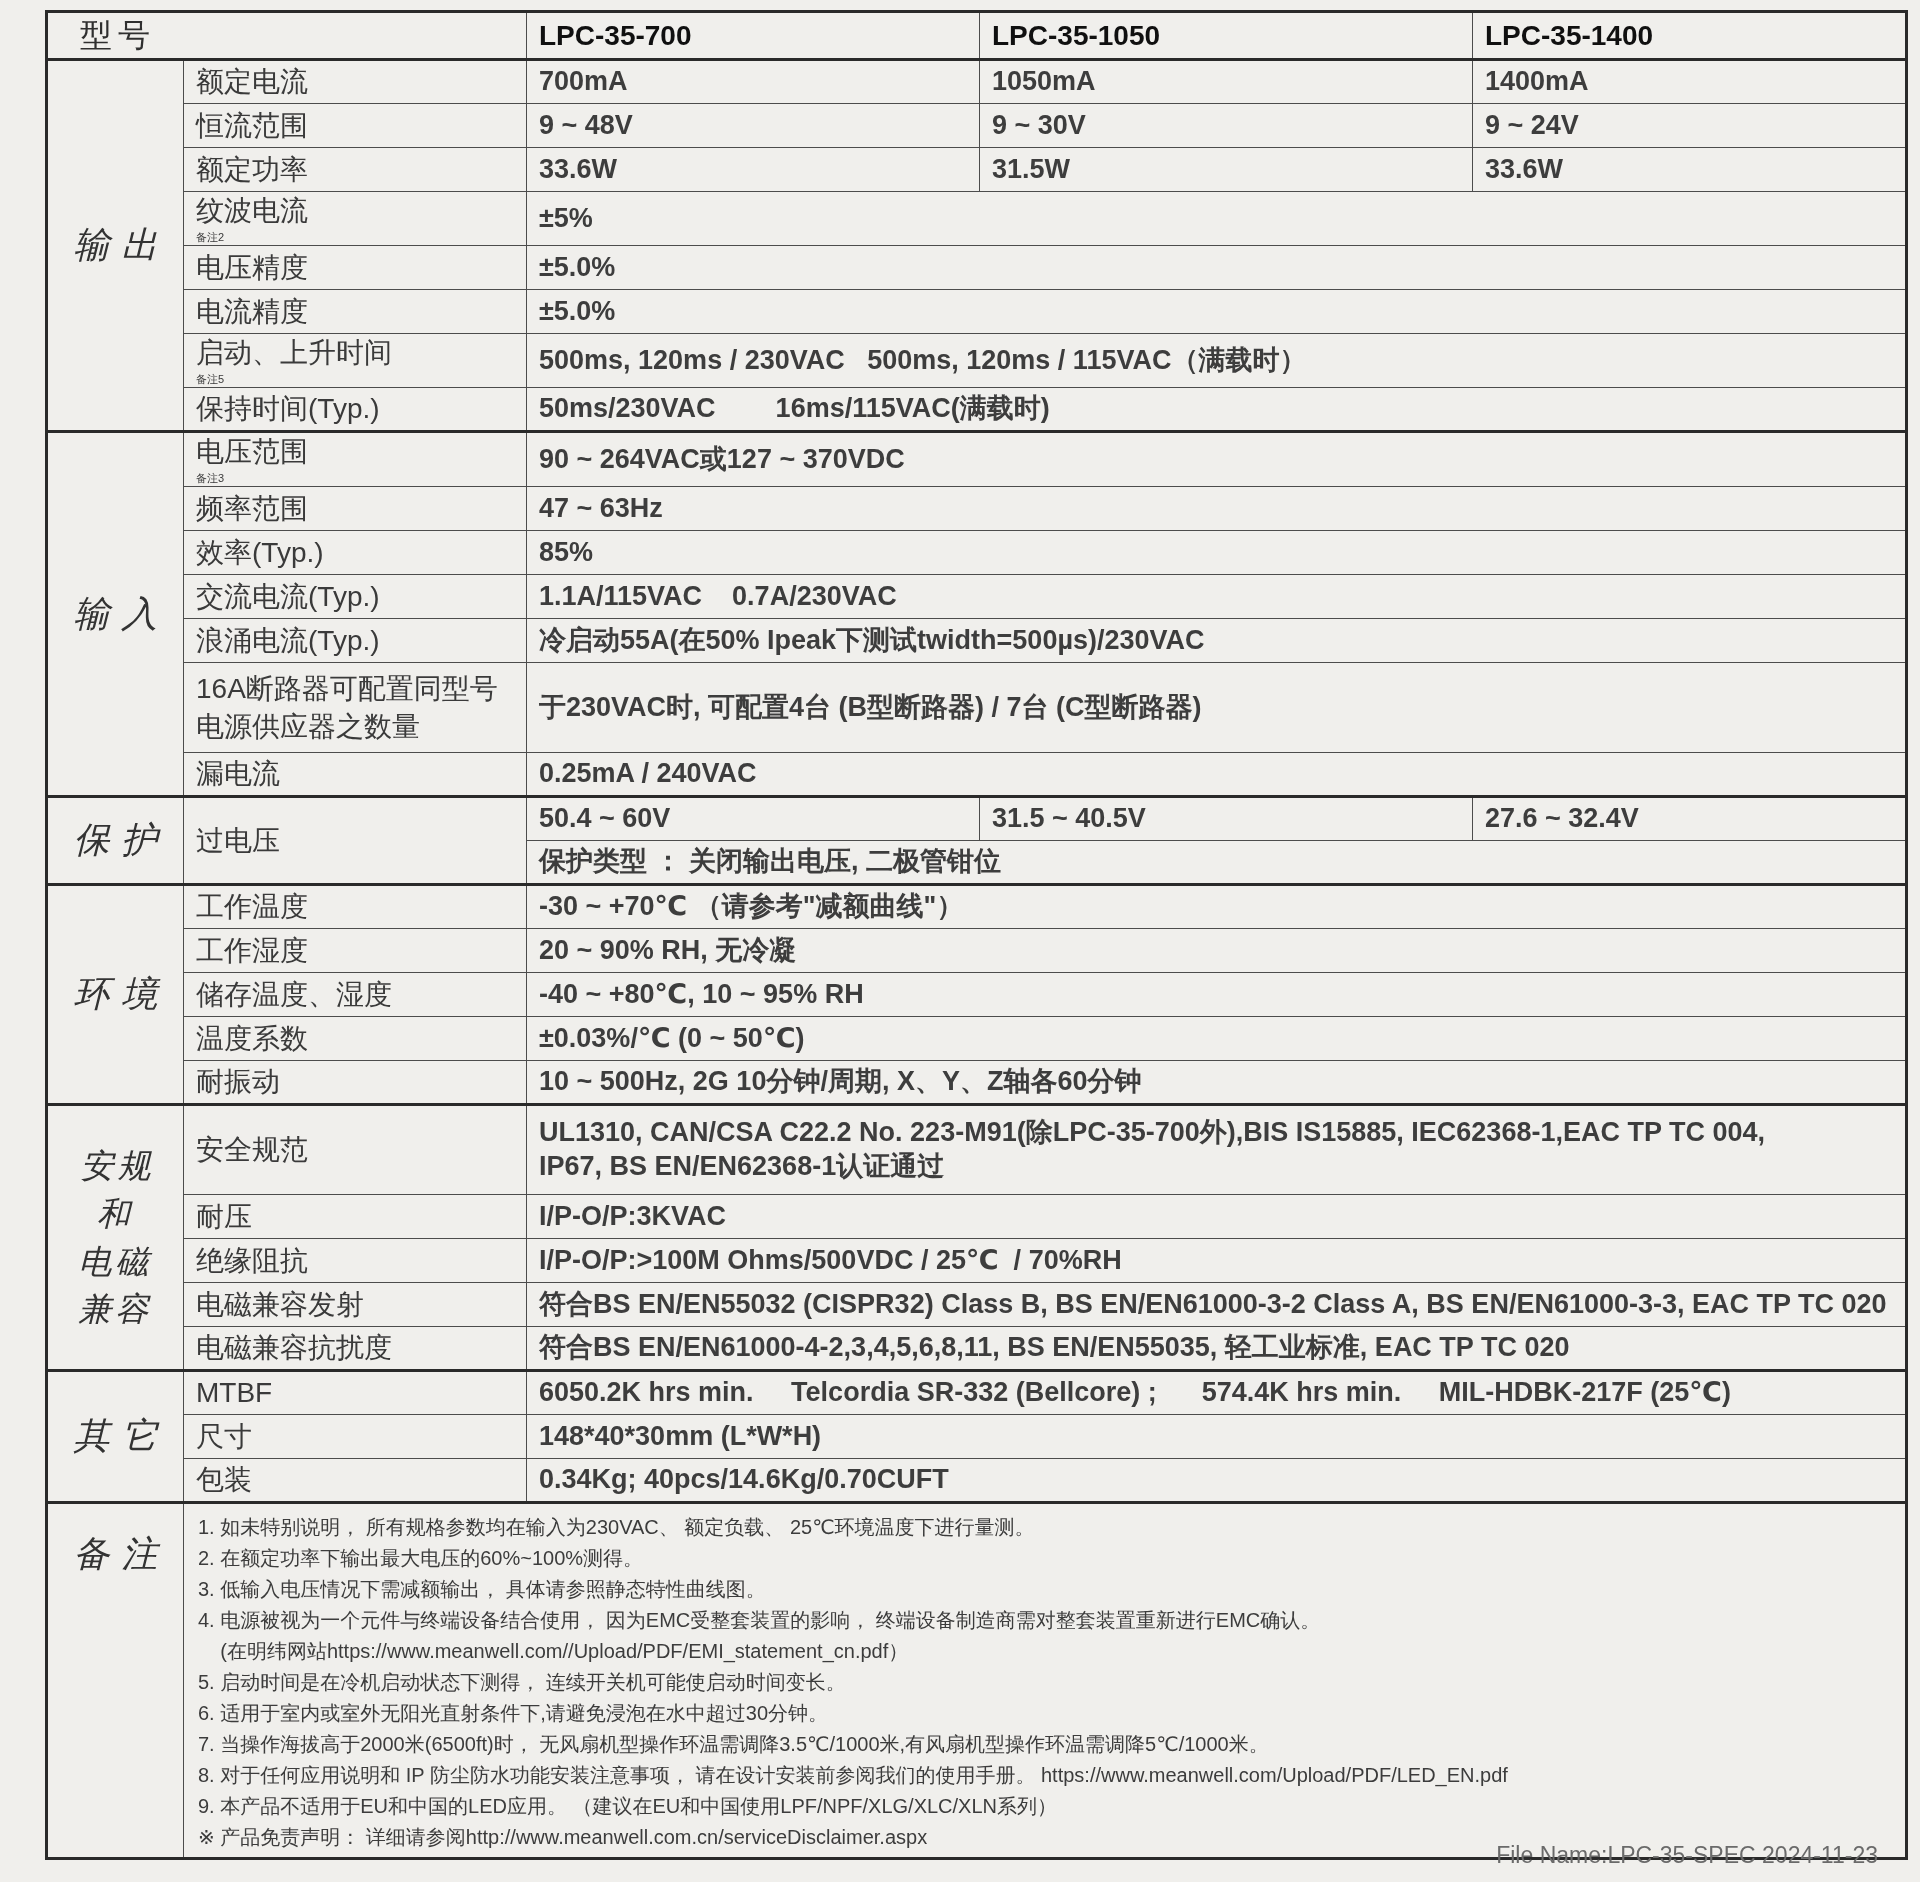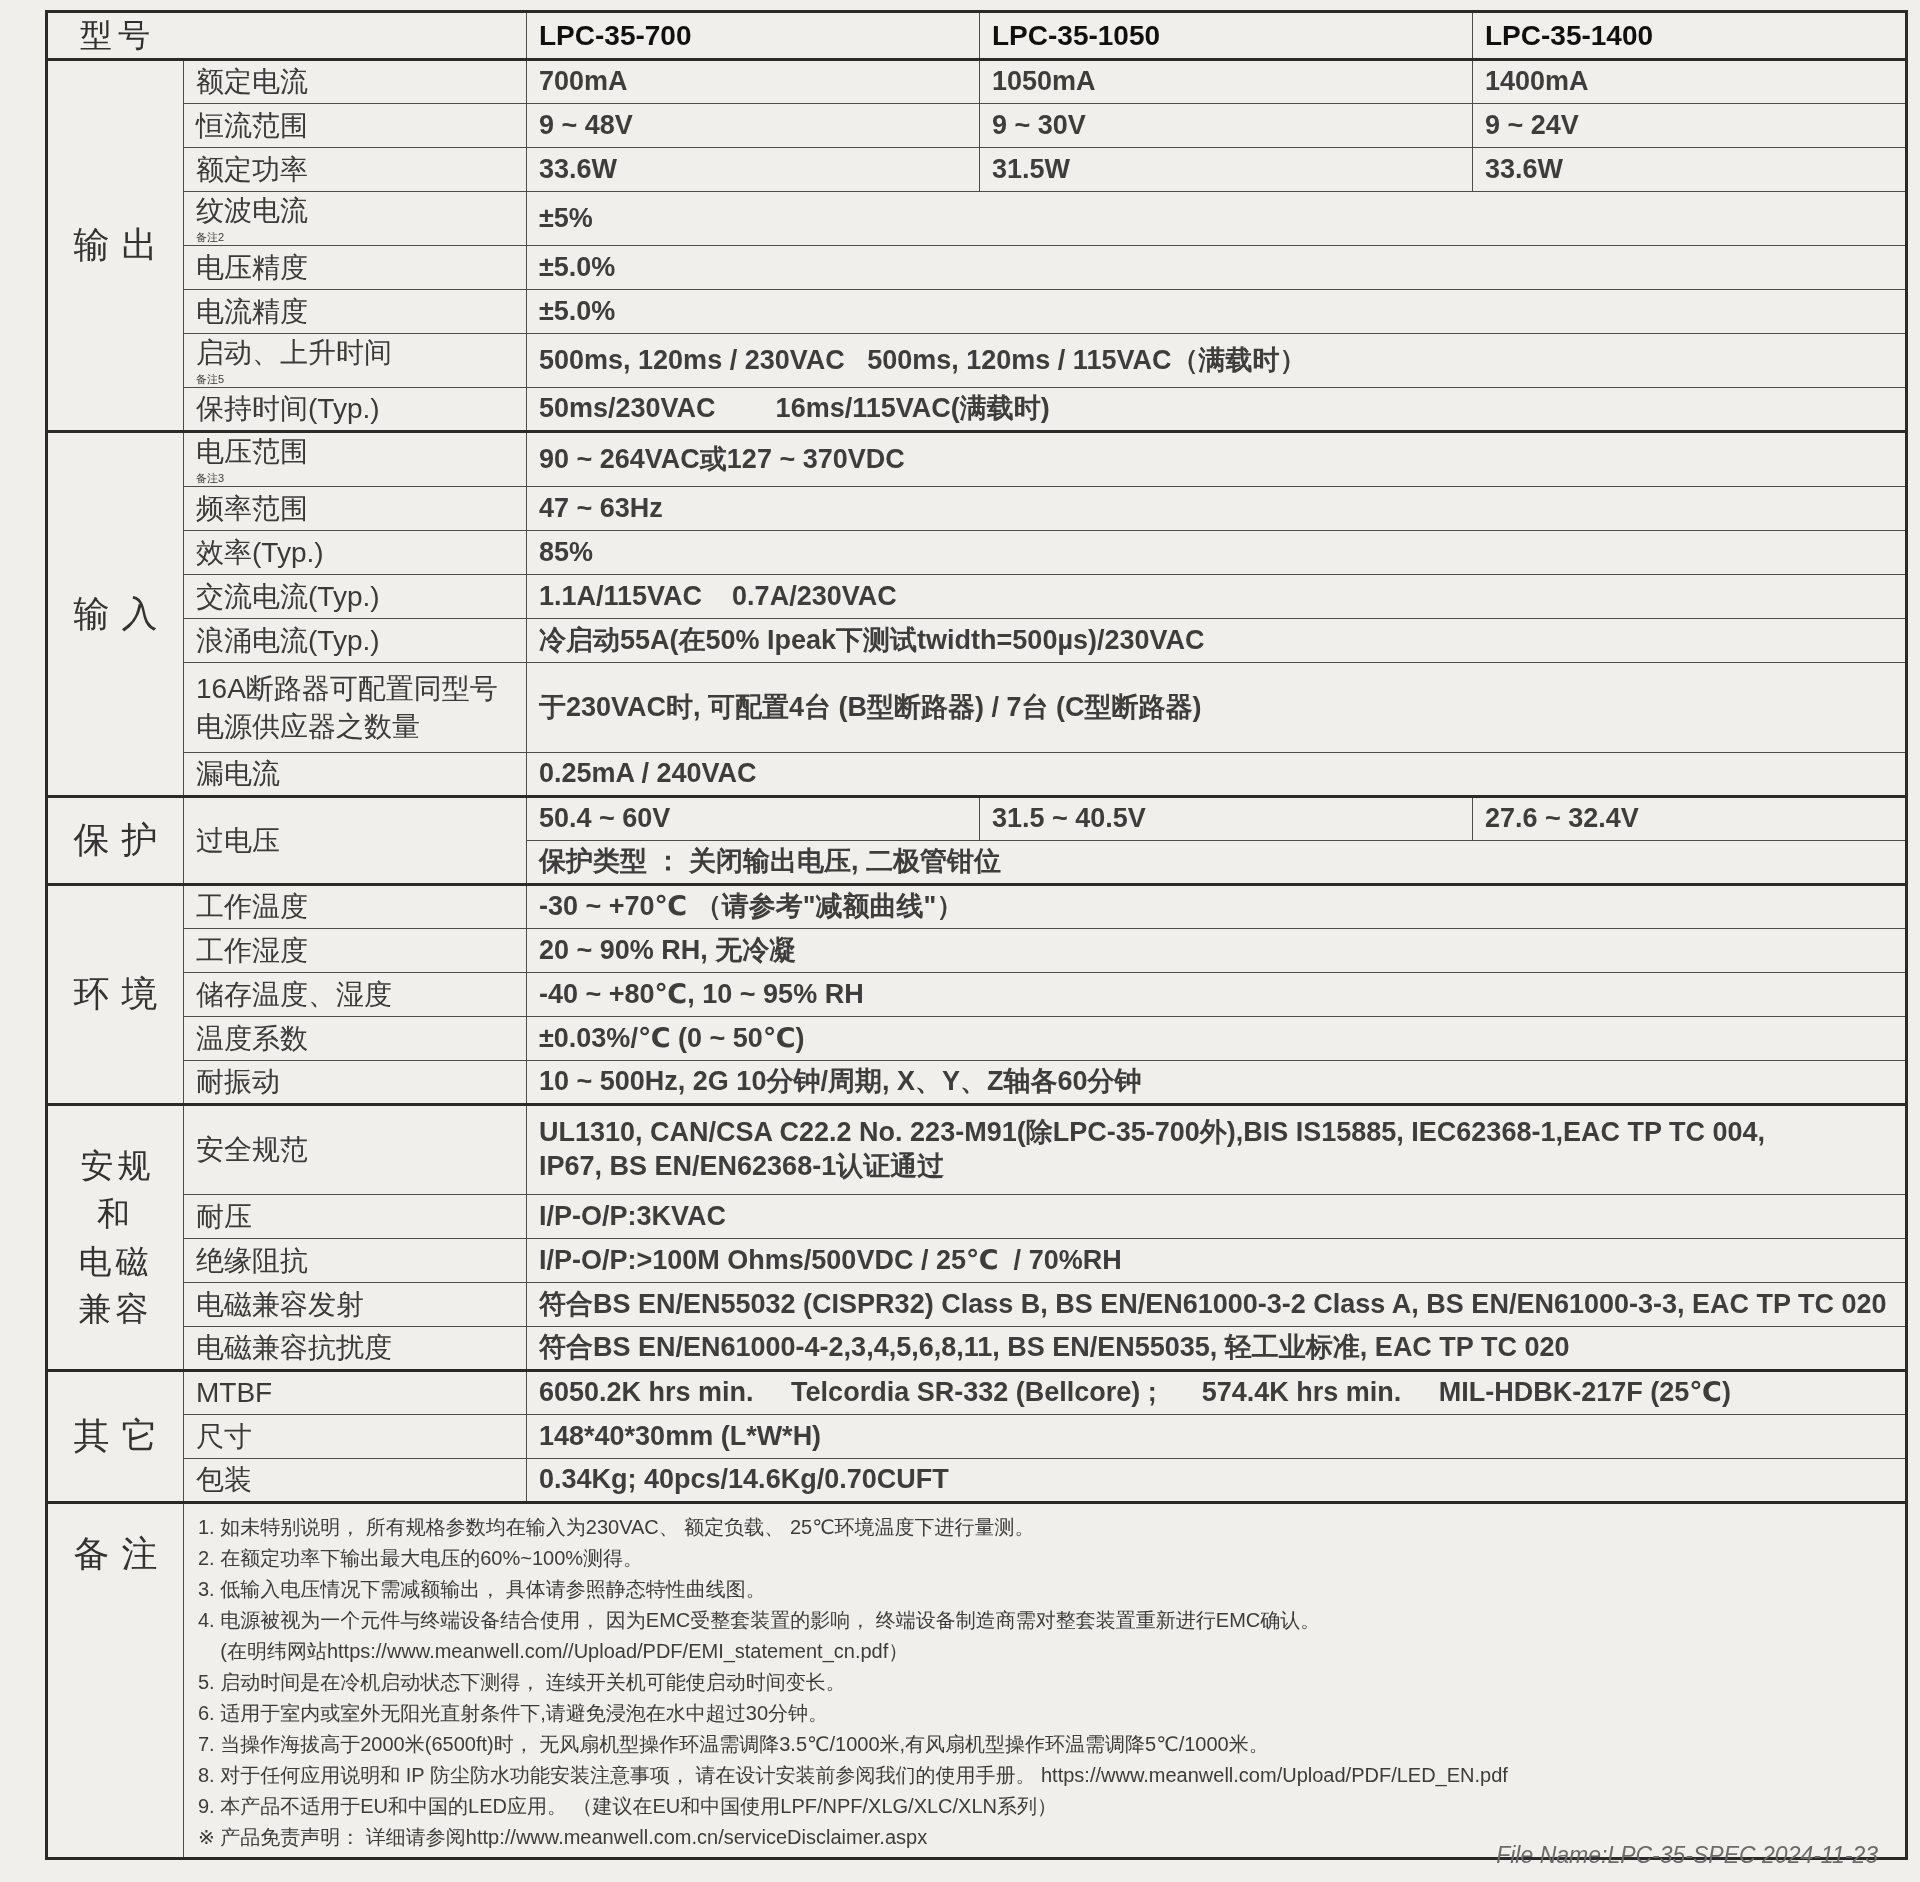--- a/index.html
+++ b/index.html
@@ -25,36 +25,36 @@
   tr.h-header{height:48px;}
   tr.r-breaker{height:90px;margin-left:7px;}
   tr.r-safety{height:90px;}
   tr.r-notes{height:356px;}
   tr.sec-top td{border-top:3px solid #2a2a2a;}
   td.model-head{font-weight:bold;color:#101010;font-size:28px;}
   td.model-label{font-size:32px;color:#2f2f2f;padding-left:32px;letter-spacing:6px;}
   td.sec{
     font-size:36px;color:#333;text-align:center;
     letter-spacing:12px;text-indent:12px;line-height:1.45;
-    white-space:pre-line;padding:0 4px;
+    white-space:pre-line;padding:0 4px;font-style:italic;
   }
   td.sec.small{font-size:33px;letter-spacing:4px;text-indent:4px;}
   td.sec.top{vertical-align:top;padding-top:24px;margin-left:36px;}
   td.param{font-size:28px;color:#3a3a3a;}
   .param-flex{display:flex;justify-content:space-between;align-items:baseline;flex-direction:column;}
   .ref{font-size:11px;color:#3a3a3a;white-space:nowrap;}
   td.val{white-space:pre-wrap;line-height:1.25;font-weight:bold;}
   td.notes-cell{vertical-align:top;padding:8px 10px 0 14px;}
   .note-line{
     font-size:20px;line-height:31px;color:#3c3c3c;
     white-space:pre-wrap;
   }
   .footer{
     position:absolute;top:1842px;right:42px;
-    font-style:italic;font-size:23px;color:#6a6a6a;
+    font-size:23px;color:#6a6a6a;
   }
 </style>
 </head>
 <body>
 
 <table class="spec">
   <colgroup>
     <col style="width:137px">
       <col style="width:343px">
     <col style="width:453px">

